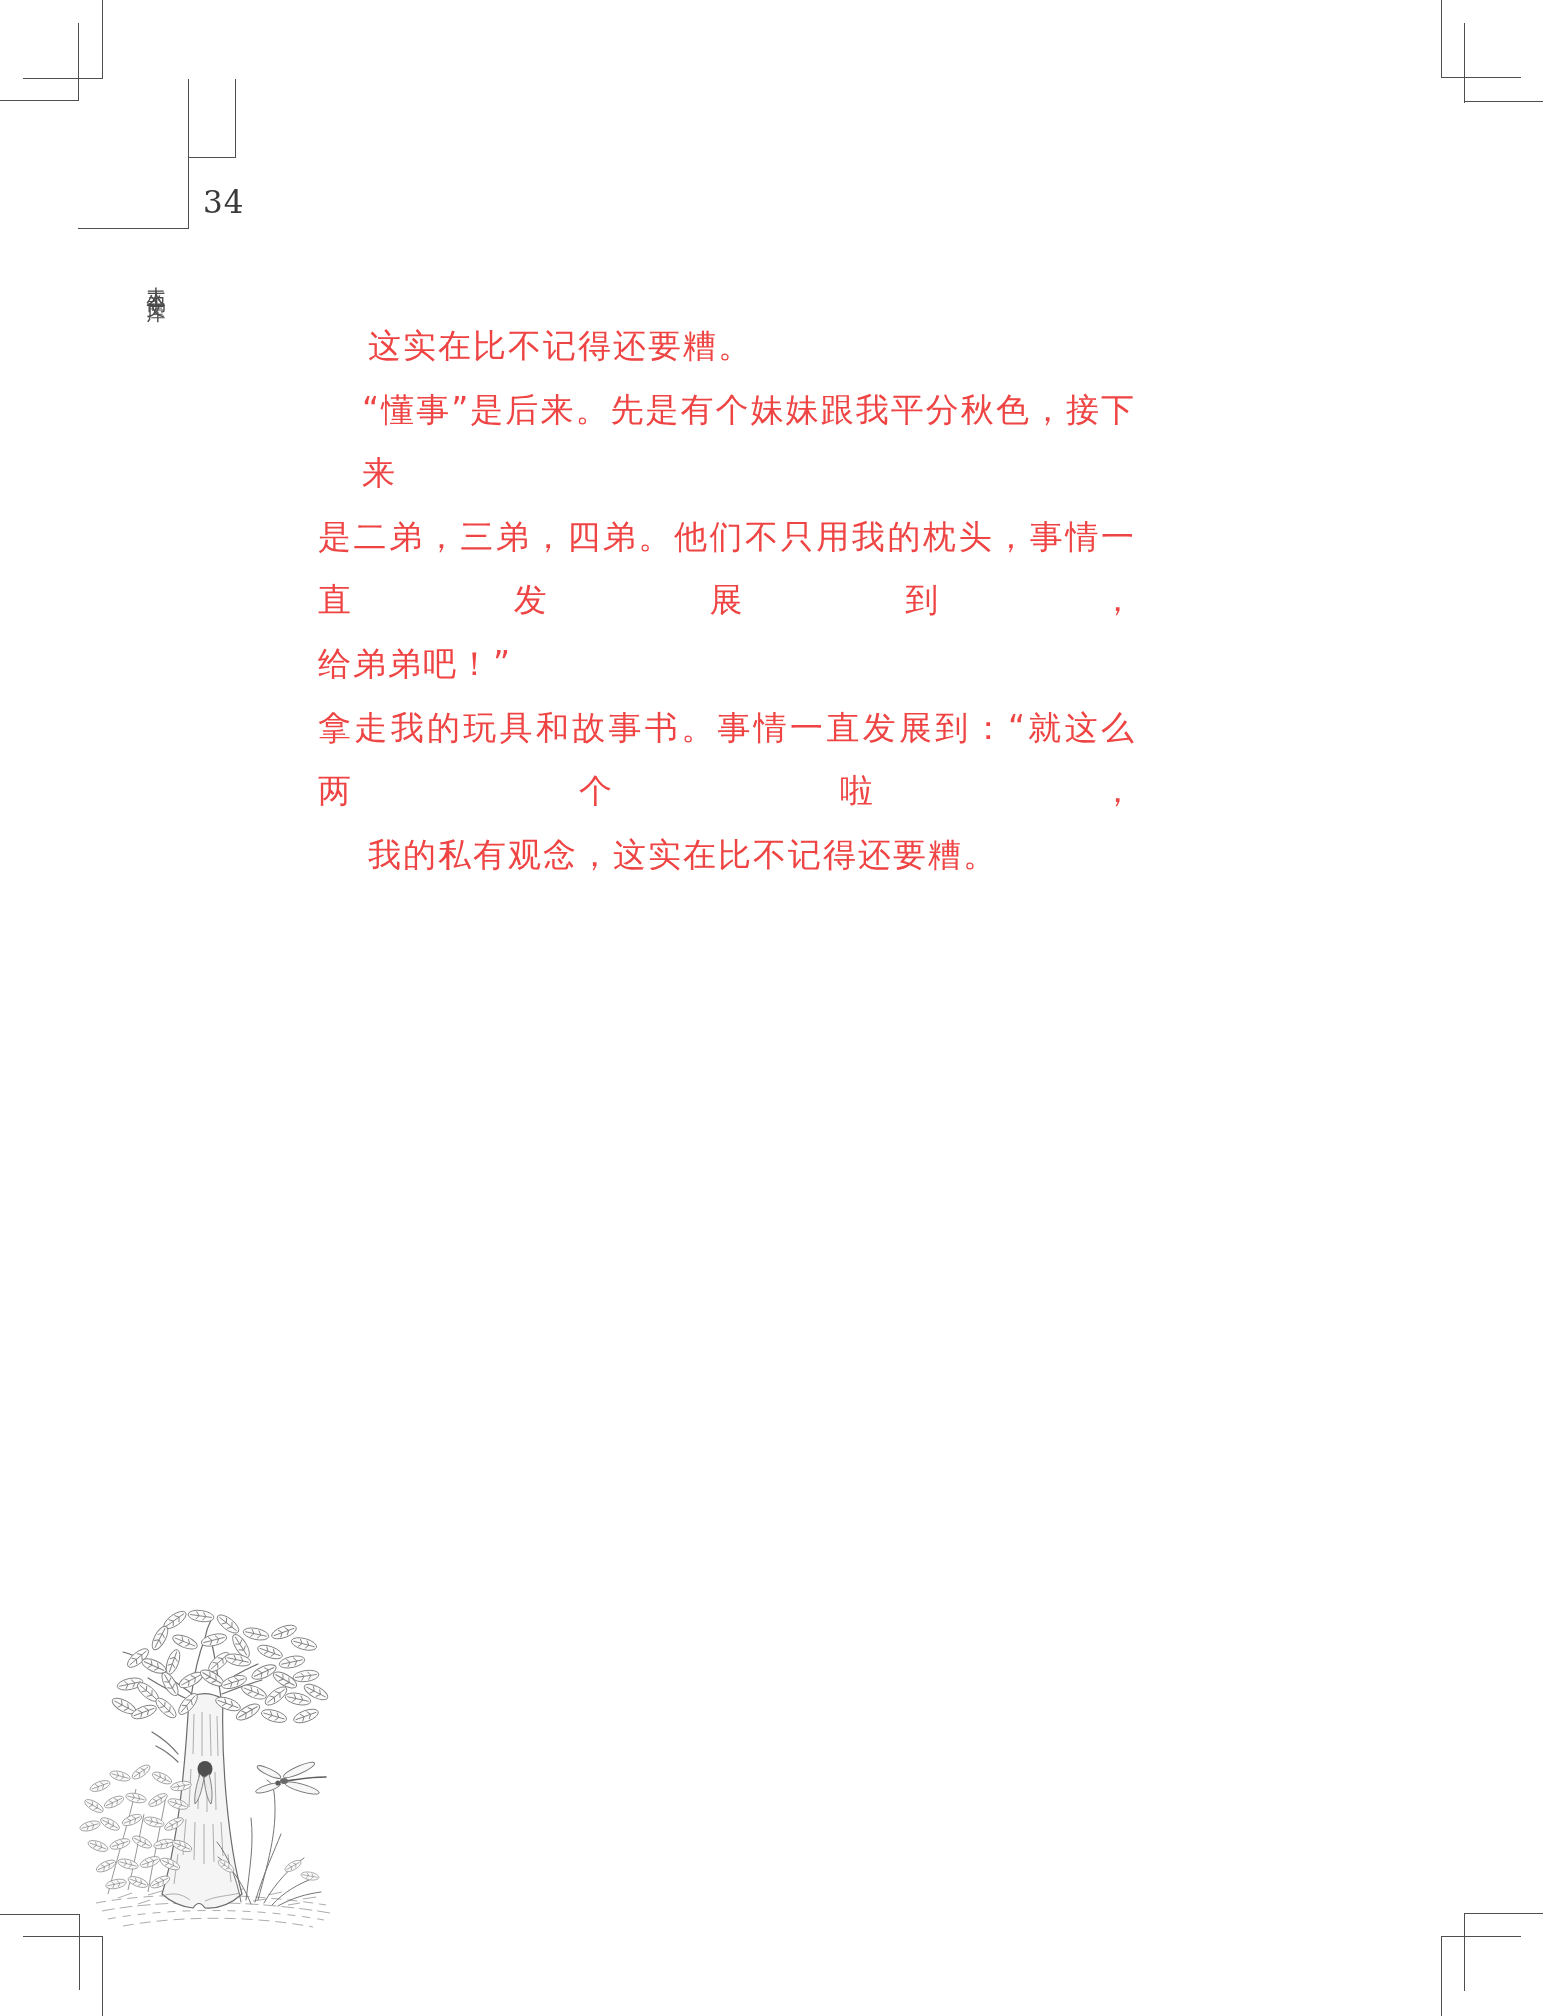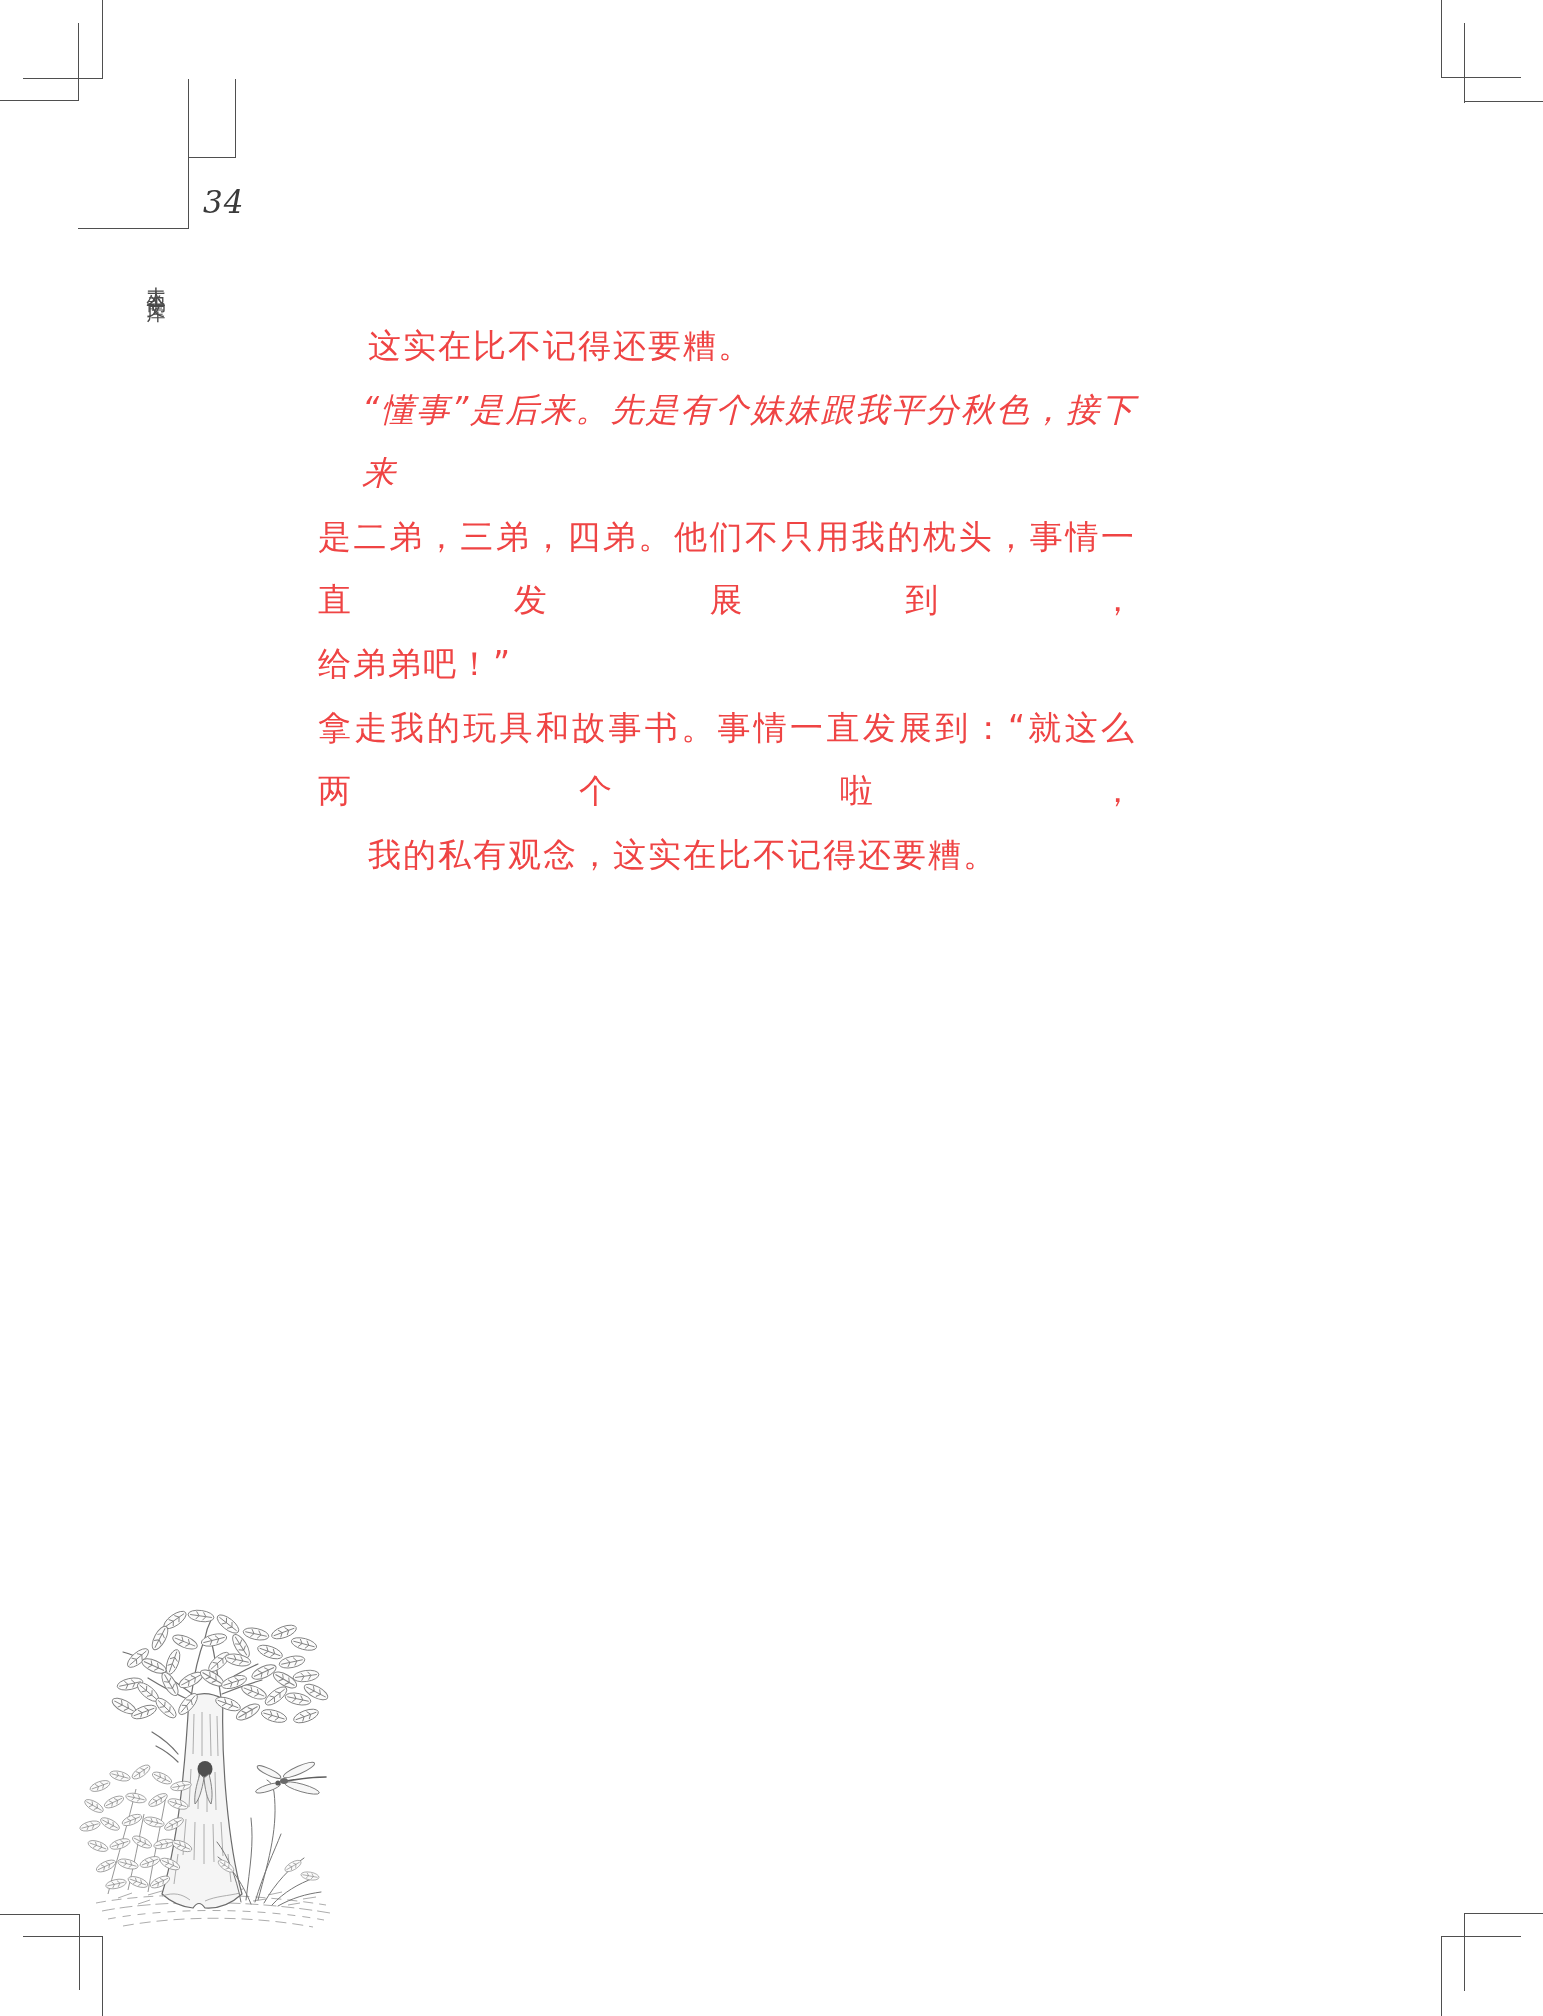--- a/index.html
+++ b/index.html
@@ -16,21 +16,20 @@
   .mark.h { height: 1px; }
   .mark.v { width: 1px; }
 
   .page-number {
     position: absolute;
     left: 203px; top: 184px;
     font-family: "DejaVu Serif", serif;
     font-size: 31px;
     color: #3a3a3a;
     letter-spacing: 1px;
-    font-style: italic;
   }
 
   .spine {
     position: absolute;
     left: 144px; top: 271px;
     writing-mode: vertical-rl;
     text-orientation: upright;
     font-size: 19px;
     letter-spacing: 4px;
     color: #4a4a4a;
@@ -40,21 +39,21 @@
     position: absolute;
     left: 318px; top: 314px;
     width: 818px;
     font-size: 33px;
     line-height: 63.6px;
     letter-spacing: 2px;
     color: #ef4444;
   }
   .line { min-height: 63.6px; }
   .line.indent { padding-left: 50px; }
-  .line.indent-q { padding-left: 44px; font-style: italic; }
+  .line.indent-q { padding-left: 44px; }
   .line.fill { text-align: justify; text-align-last: justify; }
 
   .illustration {
     position: absolute;
     left: 78px; top: 1604px;
   }
 </style>
 </head>
 <body>
 

